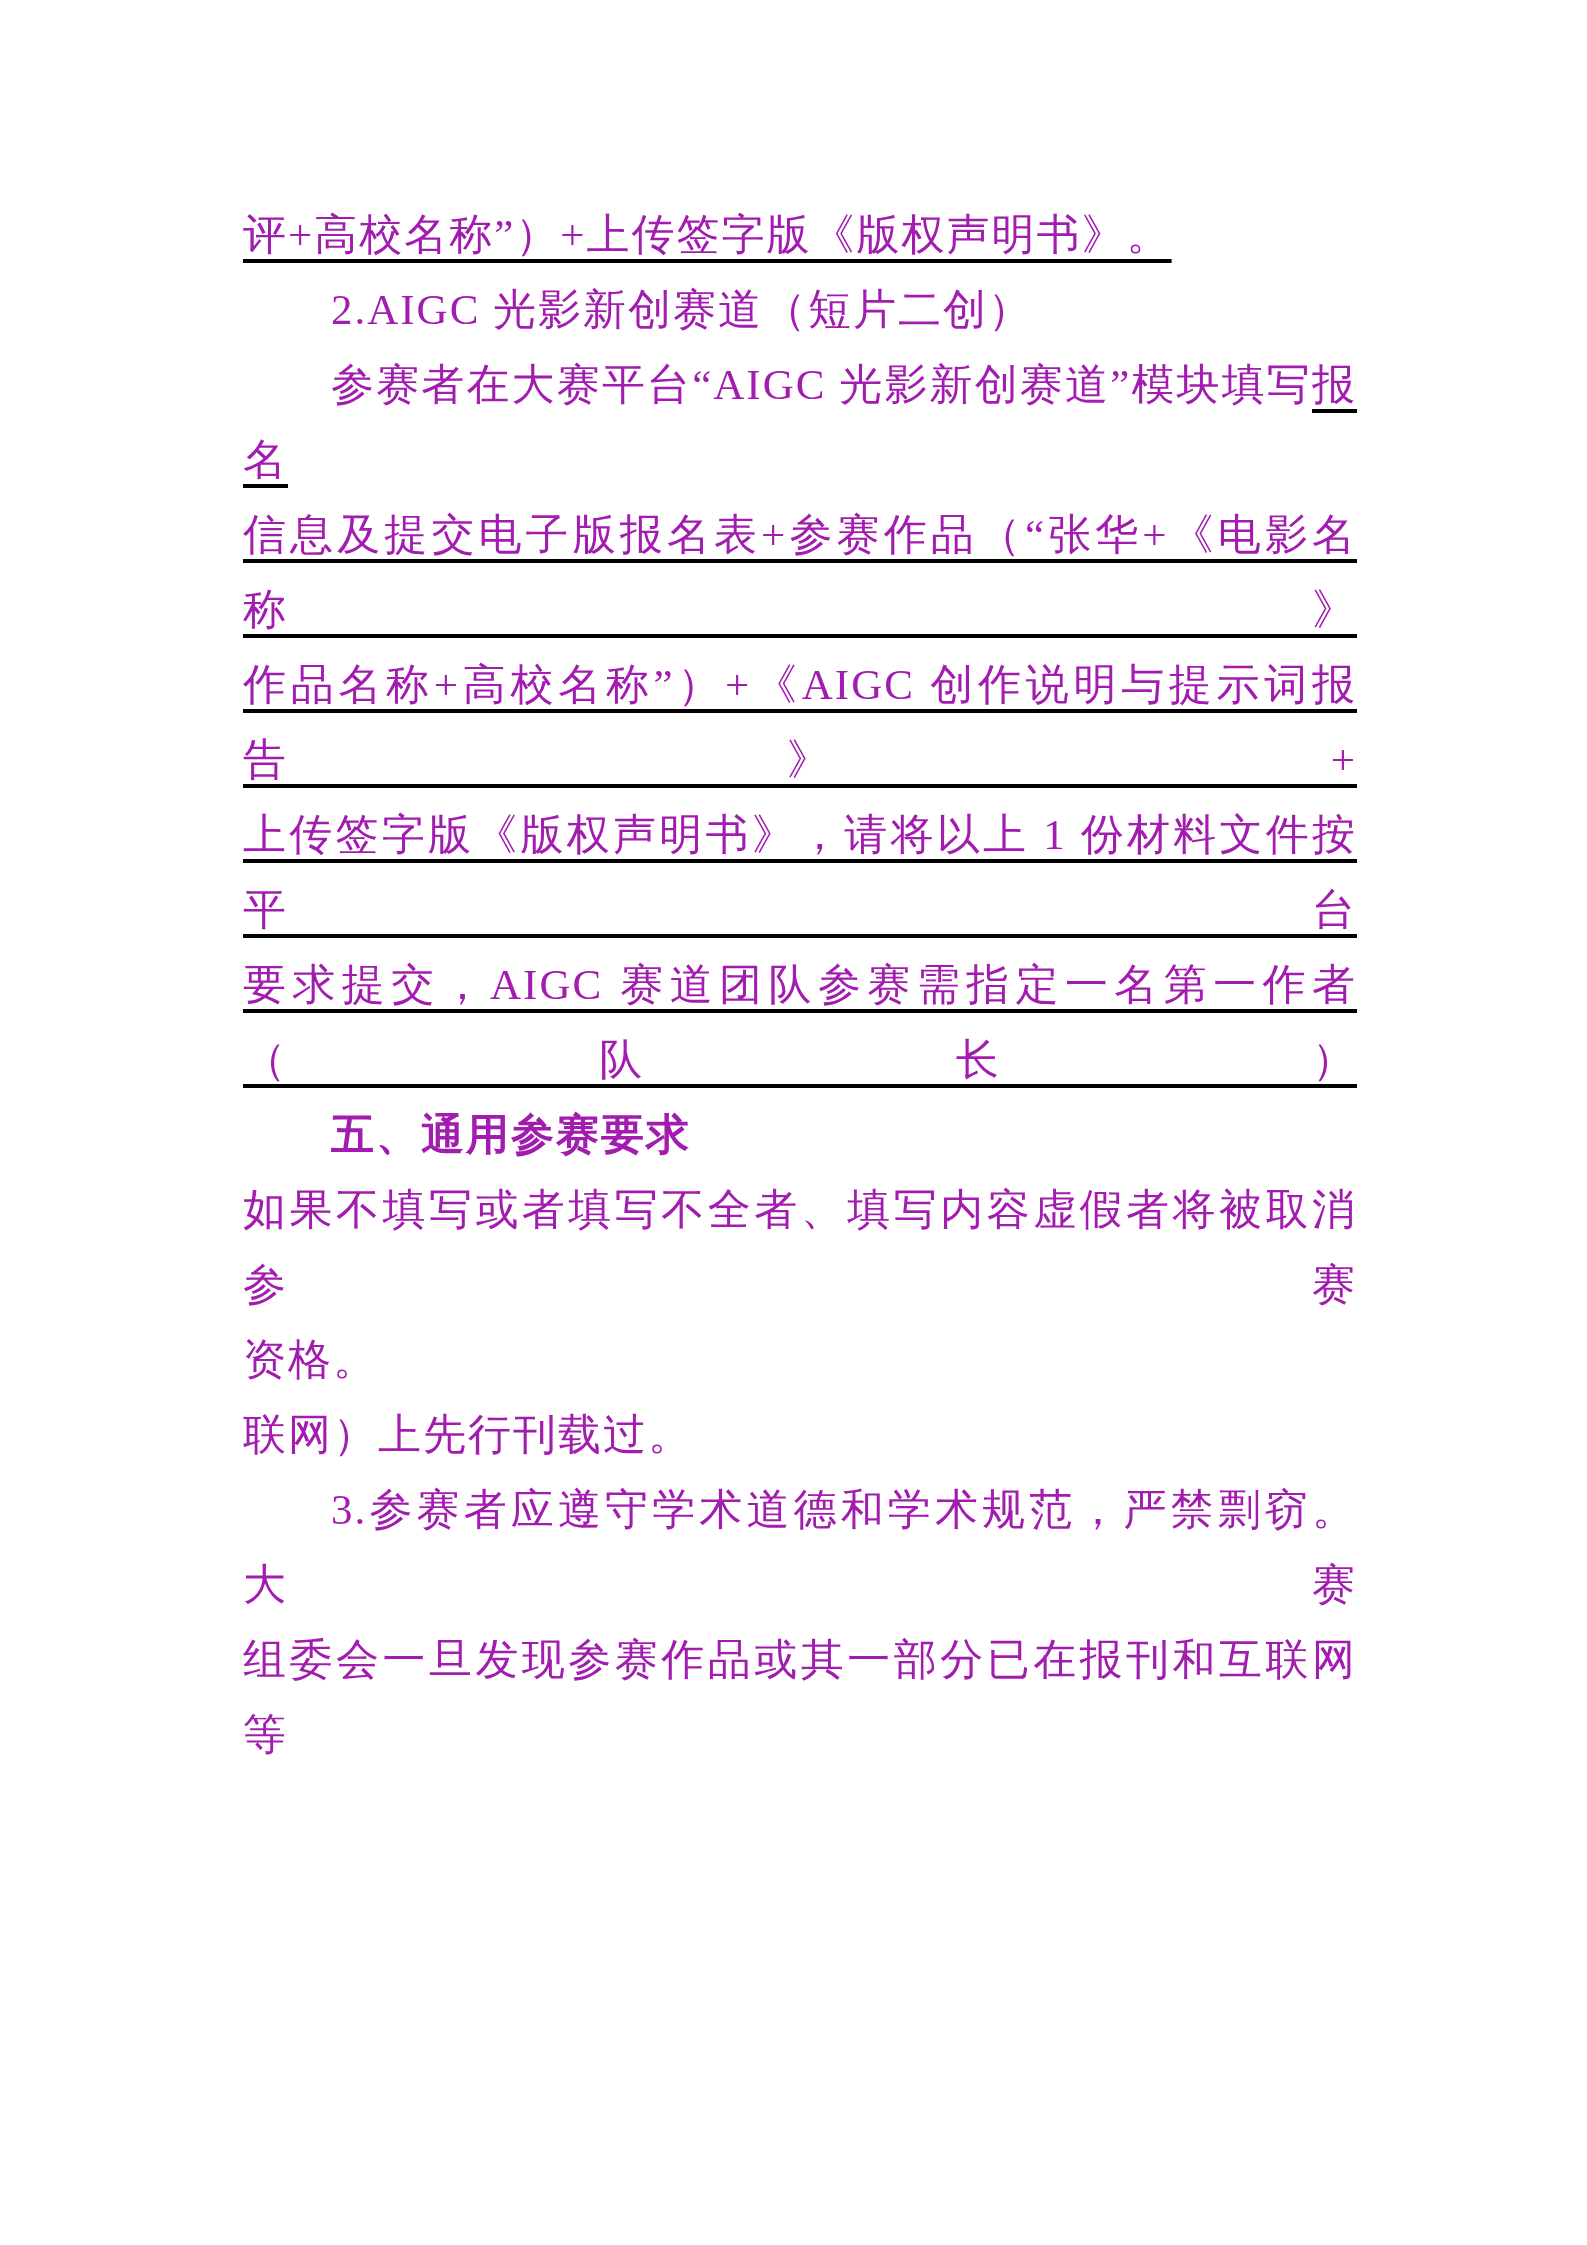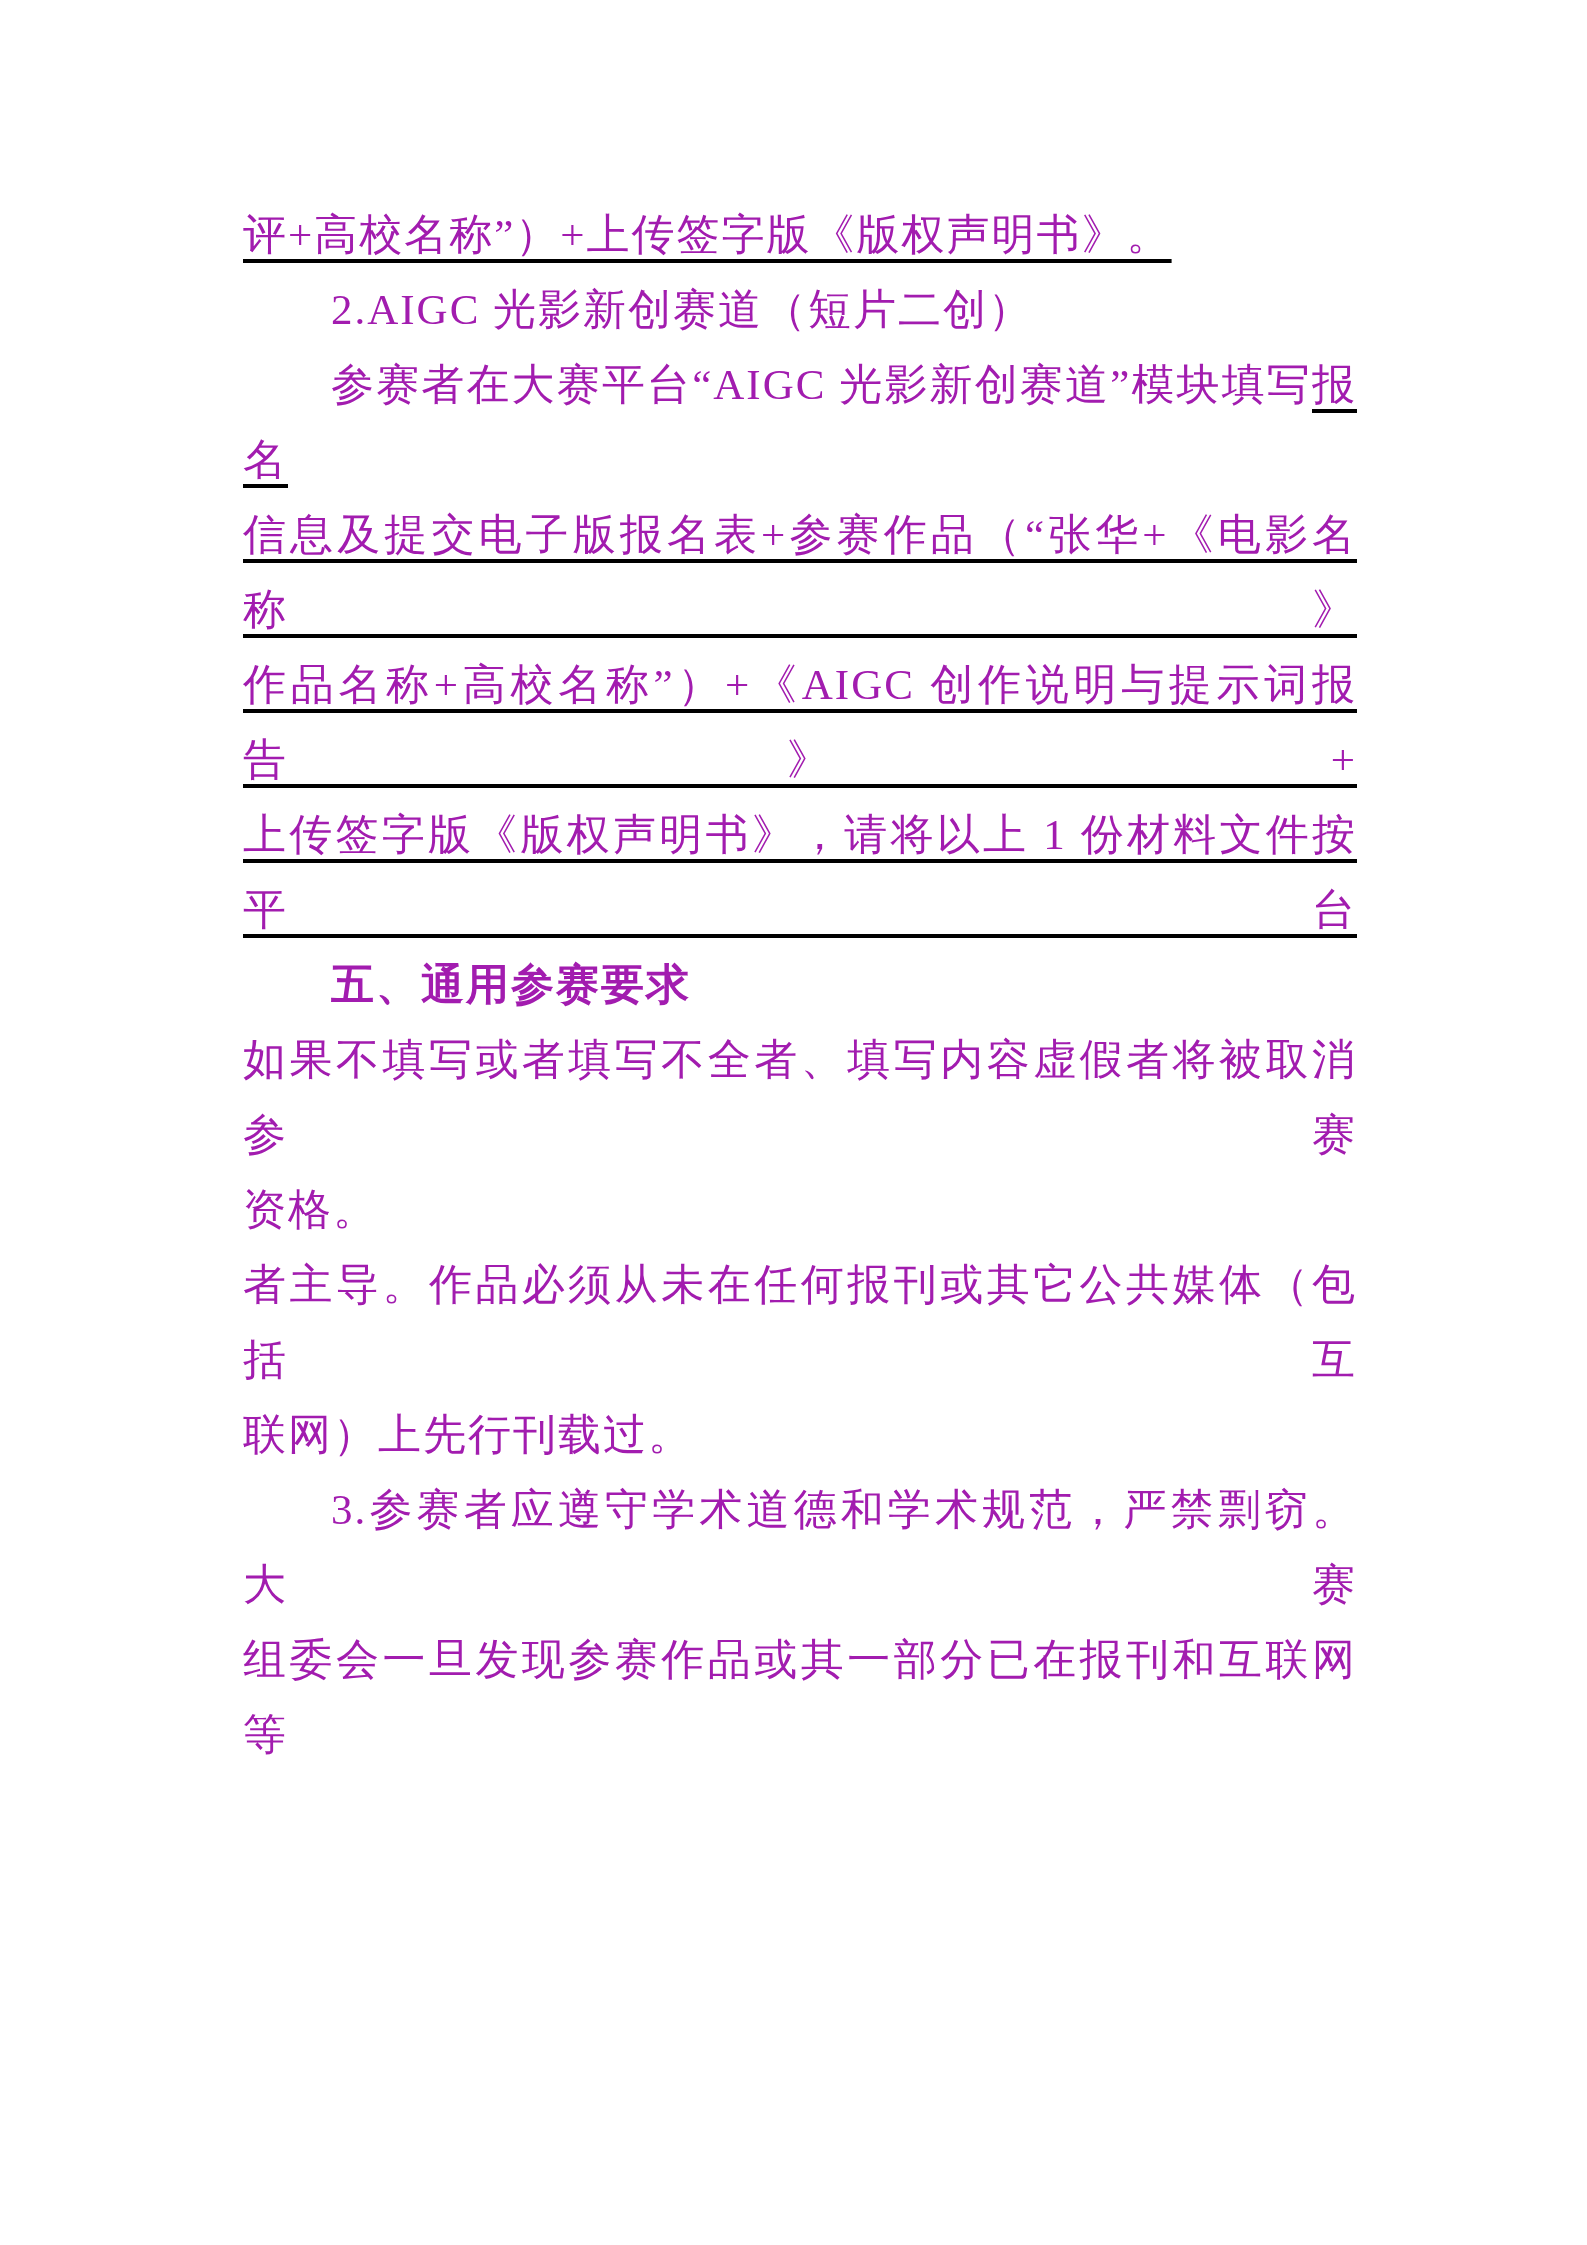--- a/index.html
+++ b/index.html
@@ -57,31 +57,31 @@
   <div class="line indent">2.AIGC 光影新创赛道（短片二创）</div>
 
   <div class="line indent j"><span>参赛者在大赛平台“AIGC 光影新创赛道”模块填写</span><span class="run-u">报名</span></div>
 
   <div class="line u j">信息及提交电子版报名表+参赛作品（“张华+《电影名称》</div>
 
   <div class="line u j">作品名称+高校名称”）+《AIGC 创作说明与提示词报告》+</div>
 
   <div class="line u j">上传签字版《版权声明书》，请将以上 1 份材料文件按平台</div>
 
+  <div class="line u j">要求提交，AIGC 赛道团队参赛需指定一名第一作者（队长）</div>
 
 
   <div class="line indent heading">五、通用参赛要求</div>
 
 
   <div class="line j">如果不填写或者填写不全者、填写内容虚假者将被取消参赛</div>
 
   <div class="line">资格。</div>
 
 
-  <div class="line j">者主导。作品必须从未在任何报刊或其它公共媒体（包括互</div>
 
   <div class="line">联网）上先行刊载过。</div>
 
   <div class="line indent j">3.参赛者应遵守学术道德和学术规范，严禁剽窃。大赛</div>
 
   <div class="line j">组委会一旦发现参赛作品或其一部分已在报刊和互联网等</div>
 
 </div>
 
 </body></html>

